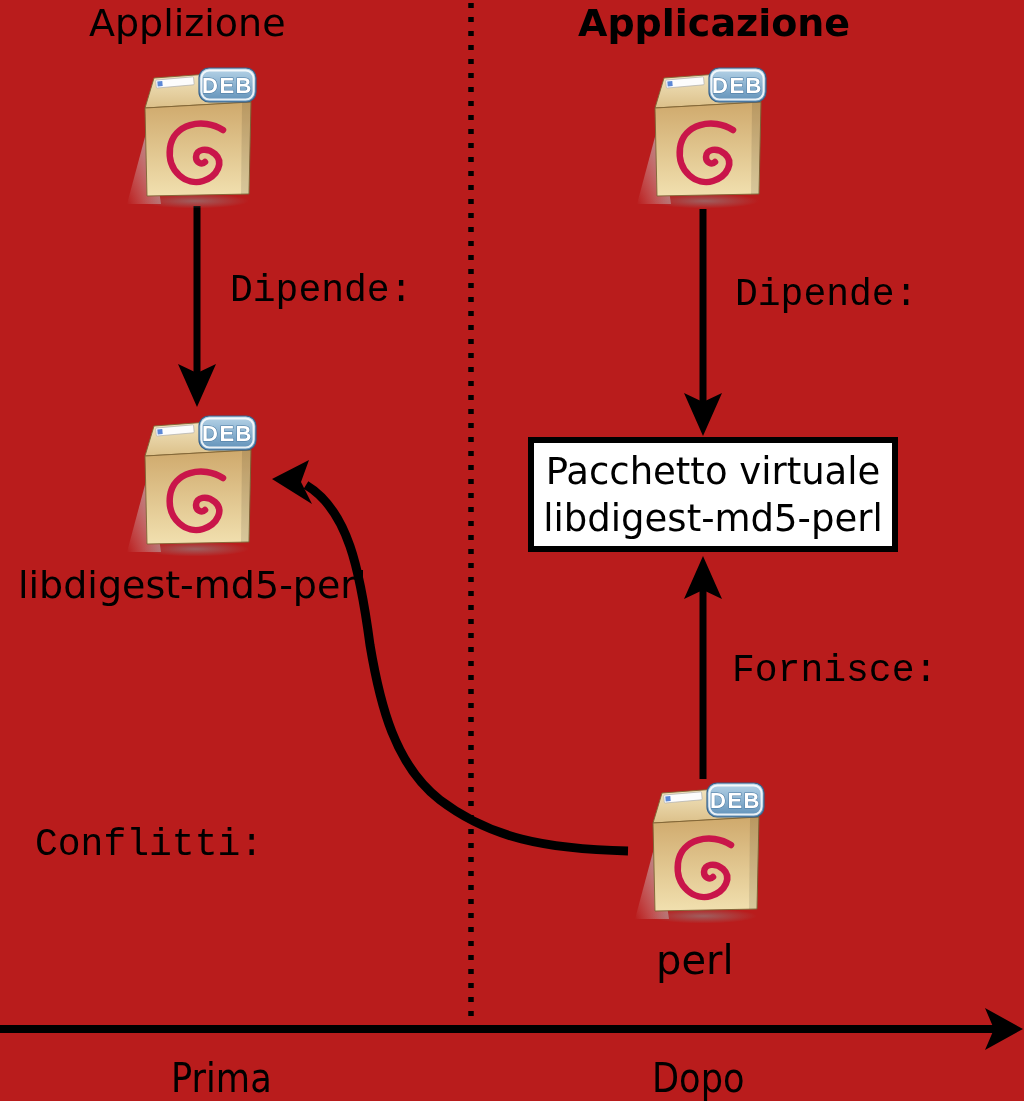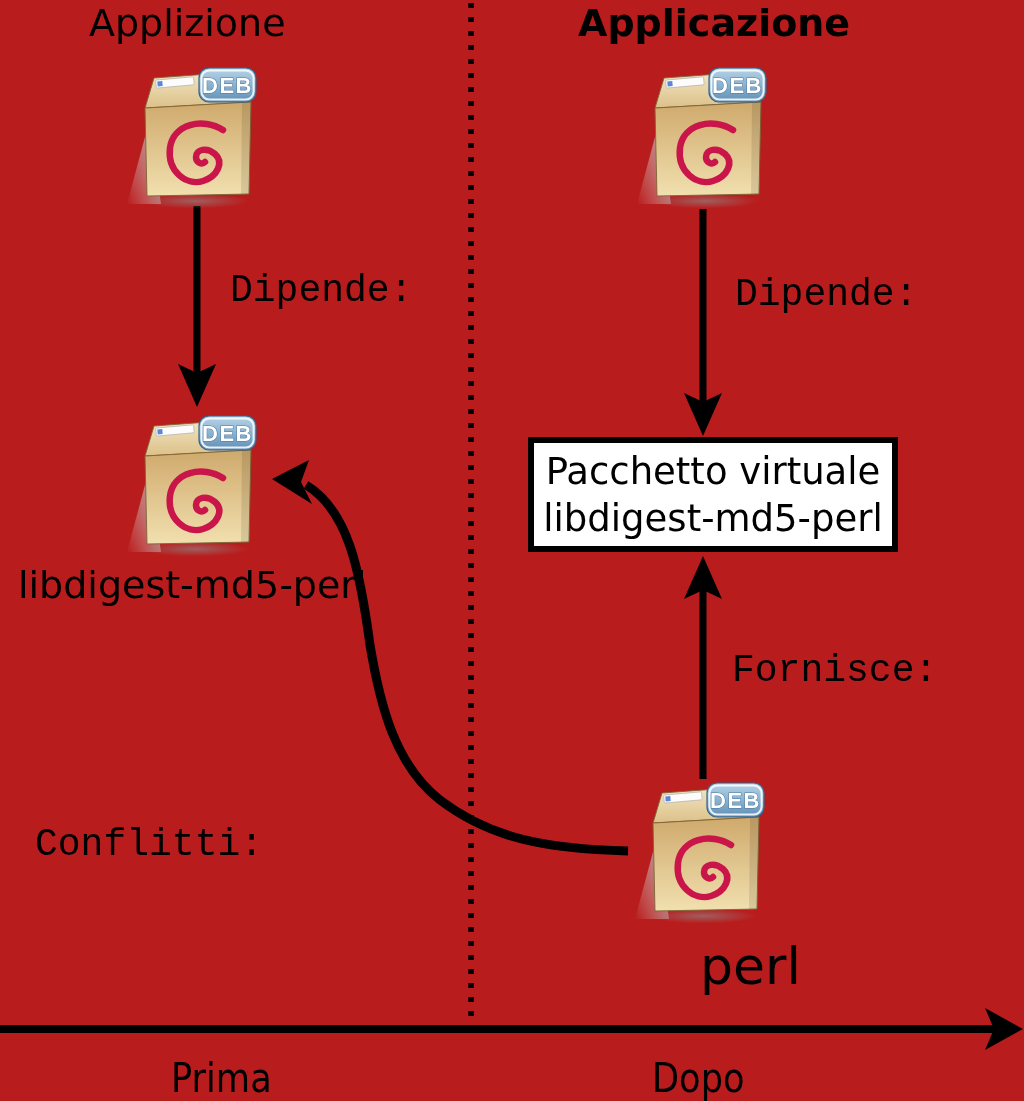--- a/index.html
+++ b/index.html
@@ -118,19 +118,19 @@
     <div>libdigest-md5-perl</div>
   </div>
 
   <div class="lbl sans38" style="left:18px; top:566px;">libdigest-md5-perl</div>
 
   <div class="lbl mono" style="left:732px; top:652px;">Fornisce:</div>
 
 
   <div class="lbl mono" style="left:35px; top:798px;margin-top:28px;">Conflitti:</div>
 
-  <div class="lbl" style="left:700px; top:940px; font-size:52px;text-align:center;">perl</div>
+  <div class="lbl" style="left:656px; top:940px; font-size:40px;text-align:center;">perl</div>
 
   <div class="lbl condensed" style="left:171px; top:1058px;">Prima</div>
 
   <div class="lbl condensed" style="left:652px; top:1058px;">Dopo</div>
 
 </div>
 
 </body></html>

